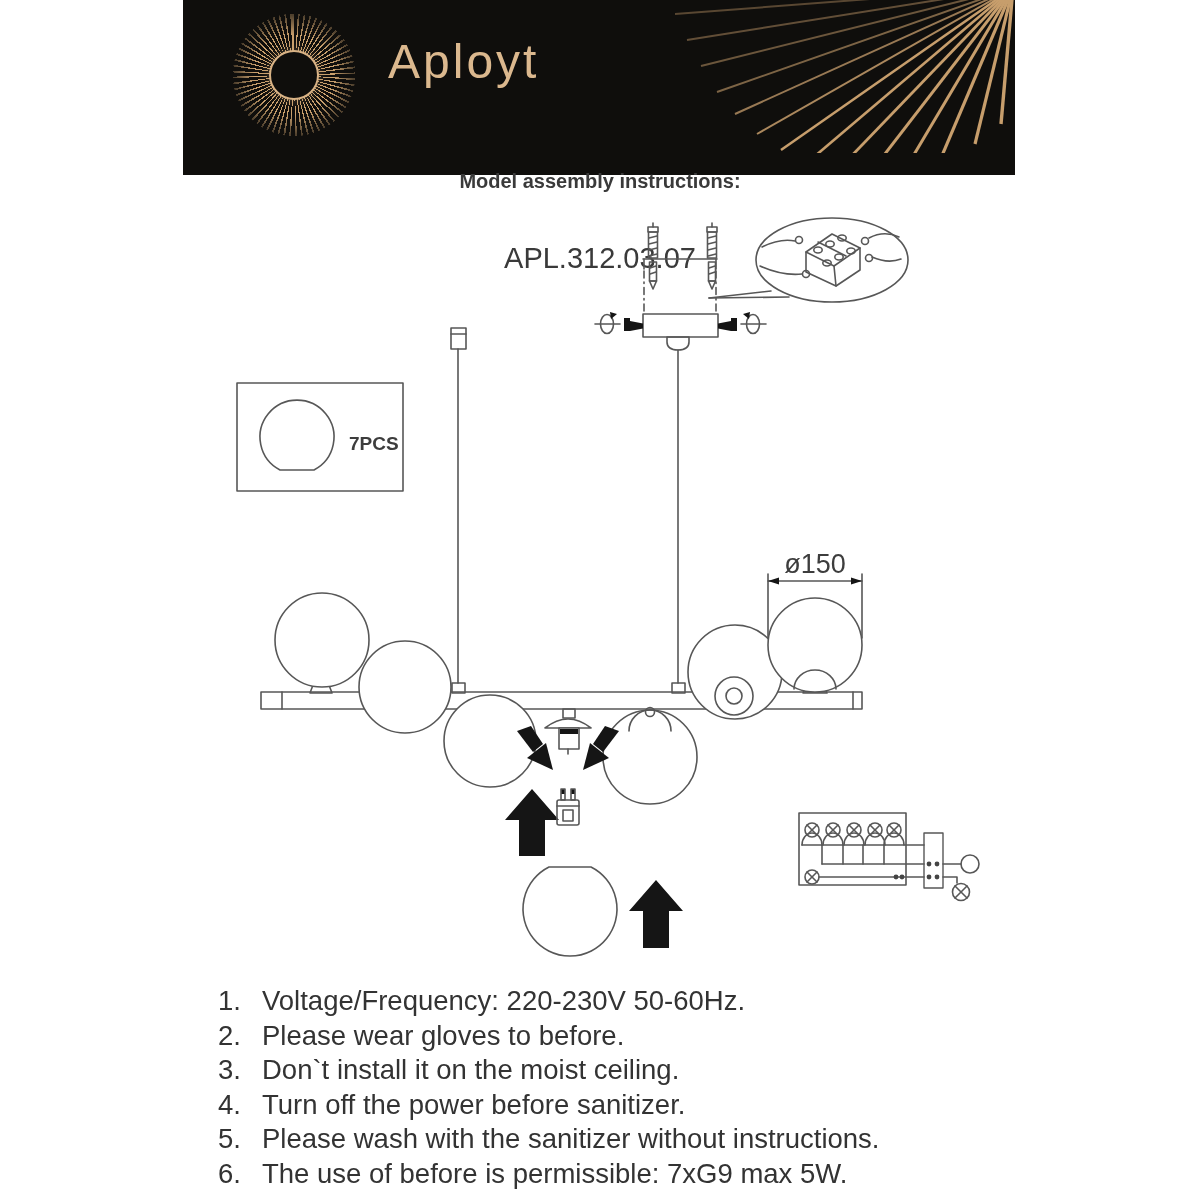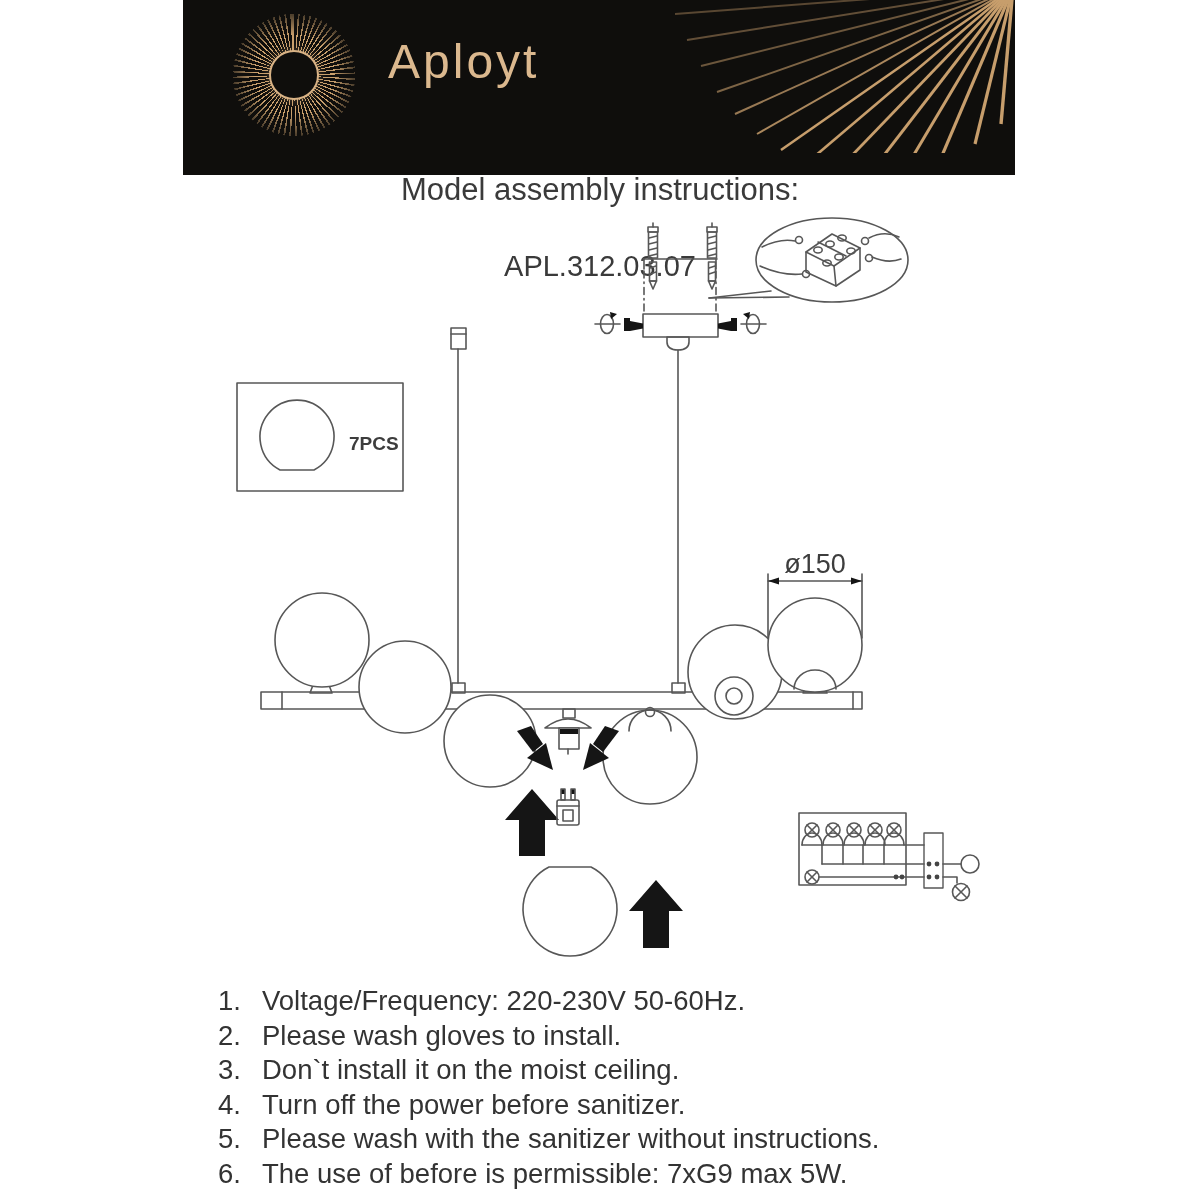--- a/index.html
+++ b/index.html
@@ -20,21 +20,21 @@
   .sunburst-core{position:absolute;left:50%;top:50%;width:46px;height:46px;
     transform:translate(-50%,-50%);background:#0f0e0c;border-radius:50%;
     border:2px solid #d8b285;box-shadow:0 0 12px rgba(216,178,133,.35);}
   .brand{
     position:absolute;left:205px;top:34px;font-size:48px;font-weight:400;
     letter-spacing:3px;color:#dbb88e;
   }
   .corner-rays{position:absolute;right:0;top:0;}
   
   .title-block{position:absolute;left:0;top:165px;width:1200px;text-align:center;line-height:33px;}
-  .title-line1{font-size:31px;color:#3a3a3a;font-weight:400;margin-top:8px;}
+  .title-line1{font-size:20px;color:#3a3a3a;font-weight:700;}
   .title-line2{font-size:29px;color:#3a3a3a;font-weight:500;margin-top:44px;}
   
   .diagram{position:absolute;left:0;top:0;width:1200px;height:1200px;}
   .diagram svg{display:block;}
   .ln{fill:none;stroke:#575757;stroke-width:1.6;stroke-linecap:round;stroke-linejoin:round;}
   .lnw{fill:#ffffff;stroke:#575757;stroke-width:1.6;stroke-linejoin:round;}
   .blk{fill:#151515;stroke:none;}
   .svgtxt{fill:#3d3d3d;font-family:"Liberation Sans",sans-serif;}
   
   .instructions{position:absolute;left:218px;top:984px;width:800px;}
@@ -302,21 +302,21 @@
 </svg>
 </div>
 
 <div class="instructions">
   <div class="instr-row">
     <span class="instr-num">1.</span>
     <span class="instr-text">Voltage/Frequency: 220-230V 50-60Hz.</span>
   </div>
   <div class="instr-row">
     <span class="instr-num">2.</span>
-    <span class="instr-text">Please wash gloves to install.</span>
+    <span class="instr-text">Please wear gloves to before.</span>
   </div>
   <div class="instr-row">
     <span class="instr-num">3.</span>
     <span class="instr-text">Don`t install it on the moist ceiling.</span>
   </div>
   <div class="instr-row">
     <span class="instr-num">4.</span>
     <span class="instr-text">Turn off the power before sanitizer.</span>
   </div>
   <div class="instr-row">

